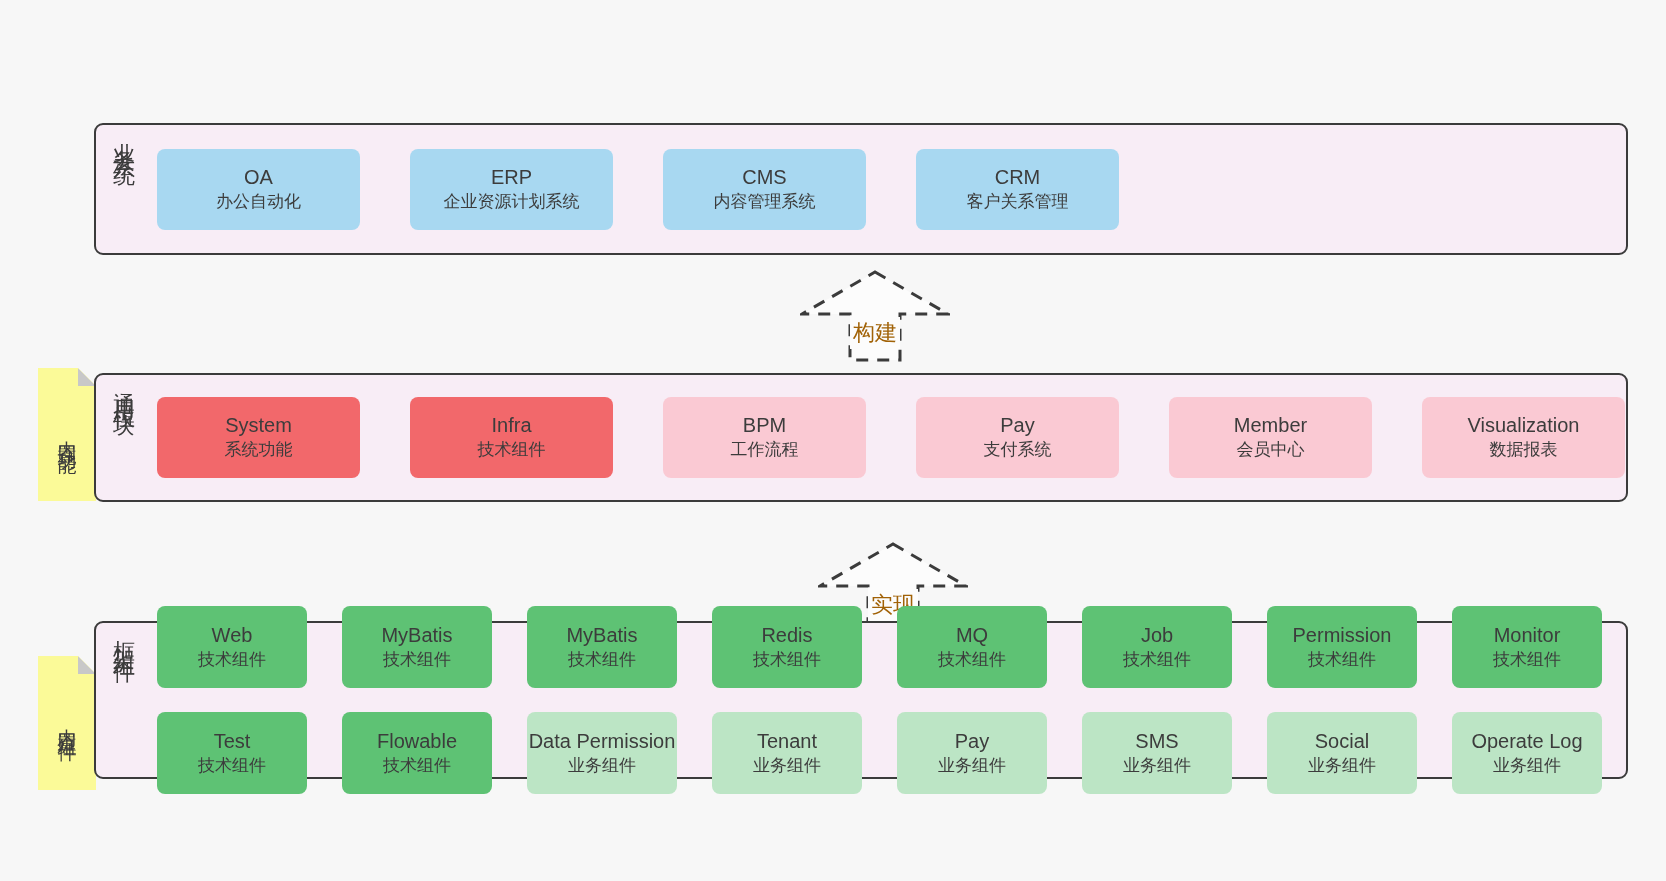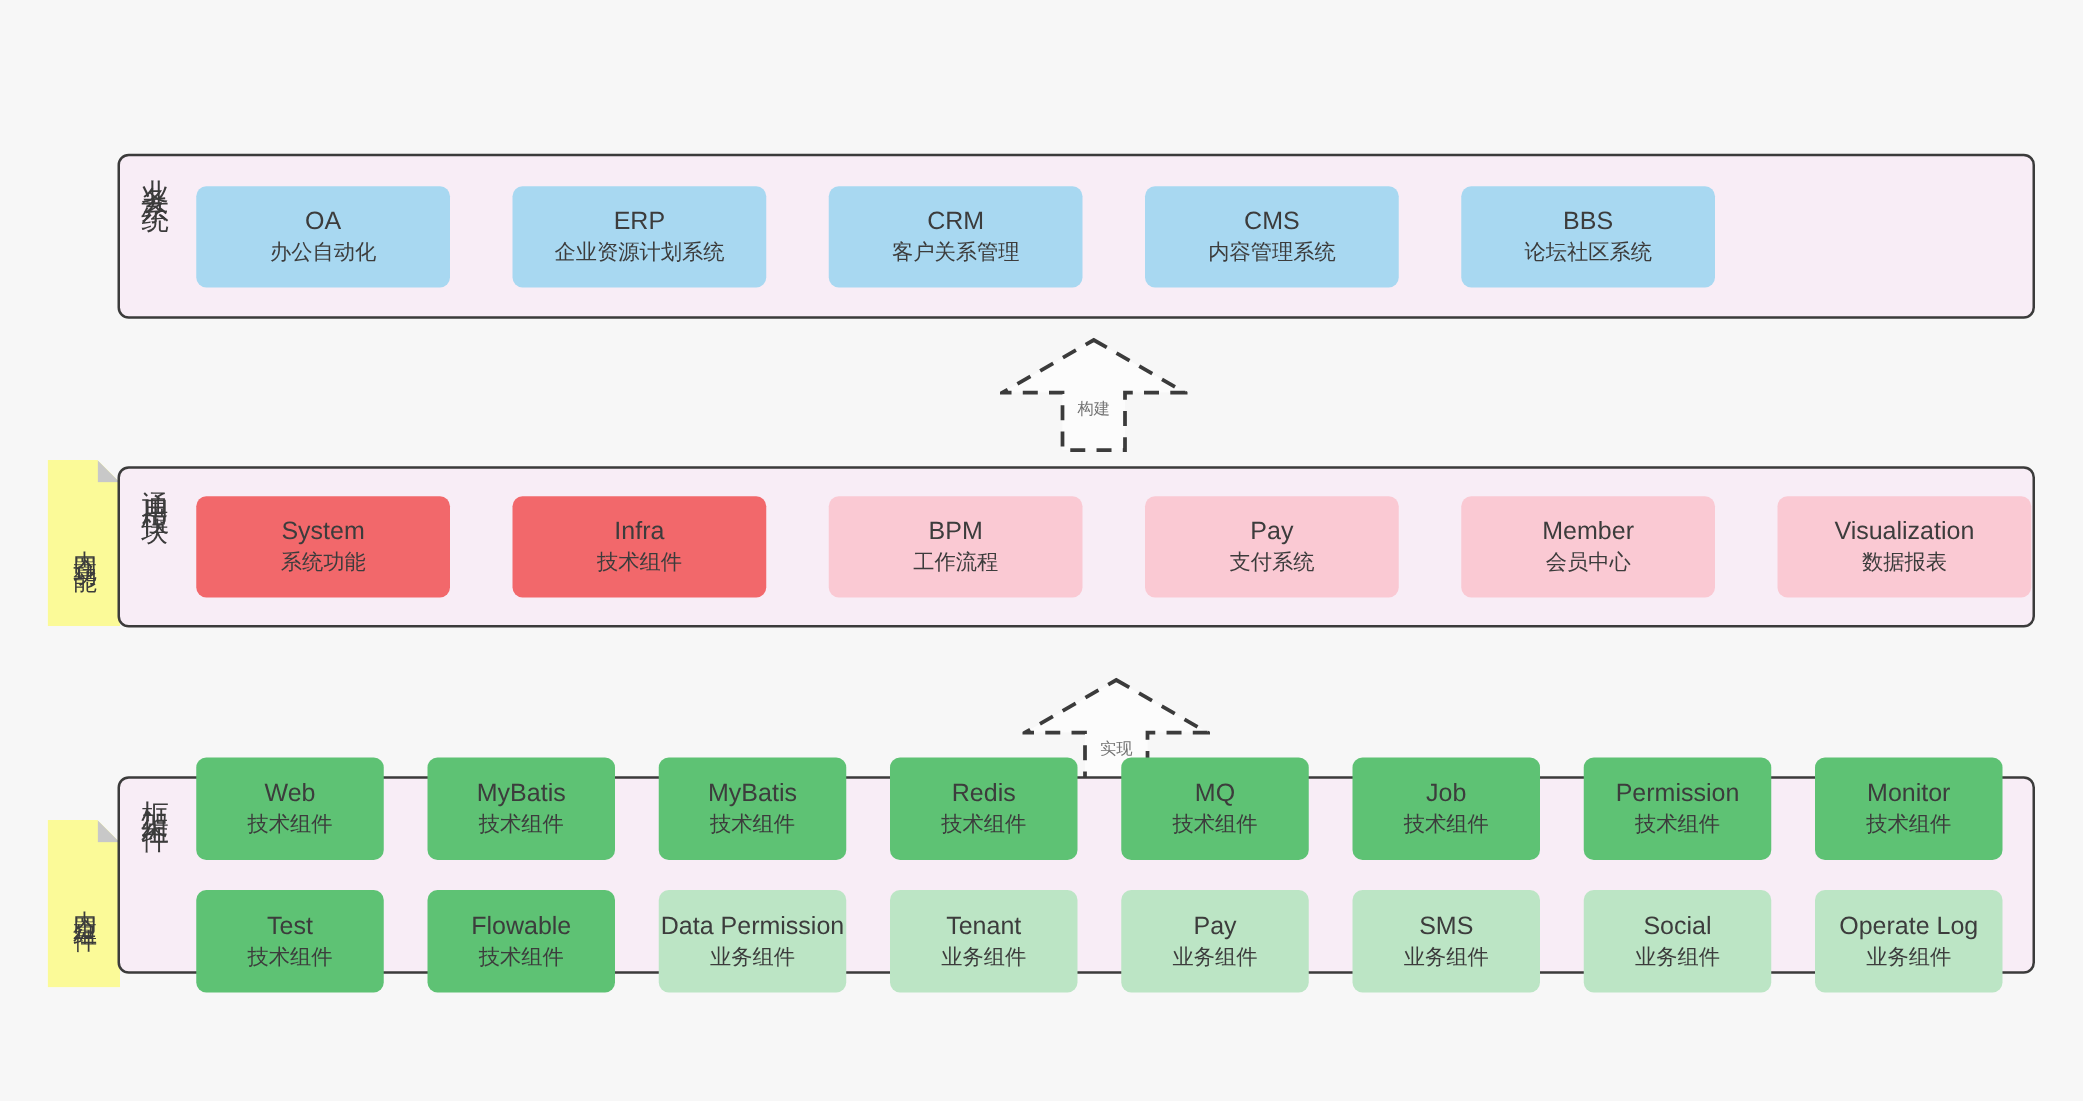--- a/index.html
+++ b/index.html
@@ -126,22 +126,22 @@
     stroke-width: 3;
     stroke-dasharray: 12 9;
   }
   .arrow-label {
     position: absolute;
     left: 50%;
     top: 47px;
     transform: translateX(-50%);
     background: #fcfcfc;
     padding: 1px 3px;
-    font-size: 13px;
-    color: #737373;
+    font-size: 22px;
+    color: #a16207;
     white-space: nowrap;
   }
 </style>
 </head>
 <body>
 
 <div class="page">
 
   <div class="sticky sticky-0">
     <span class="fold"></span>
@@ -171,30 +171,26 @@
         <div class="row">
           <div class="box blue">
             <div class="box-name">OA</div>
             <div class="box-sub">办公自动化</div>
           </div>
           <div class="box blue">
             <div class="box-name">ERP</div>
             <div class="box-sub">企业资源计划系统</div>
           </div>
           <div class="box blue">
+            <div class="box-name">CMS</div>
+            <div class="box-sub">内容管理系统</div>
+          </div>
+          <div class="box blue">
             <div class="box-name">CRM</div>
             <div class="box-sub">客户关系管理</div>
-          </div>
-          <div class="box blue">
-            <div class="box-name">CMS</div>
-            <div class="box-sub">内容管理系统</div>
-          </div>
-          <div class="box blue">
-            <div class="box-name">BBS</div>
-            <div class="box-sub">论坛社区系统</div>
           </div>
         </div>
       </div>
   </div>
 
   <div class="band band-1 cols-6">
     <div class="band-label">通用模块</div>
     <div class="rows">
         <div class="row">
           <div class="box red">

